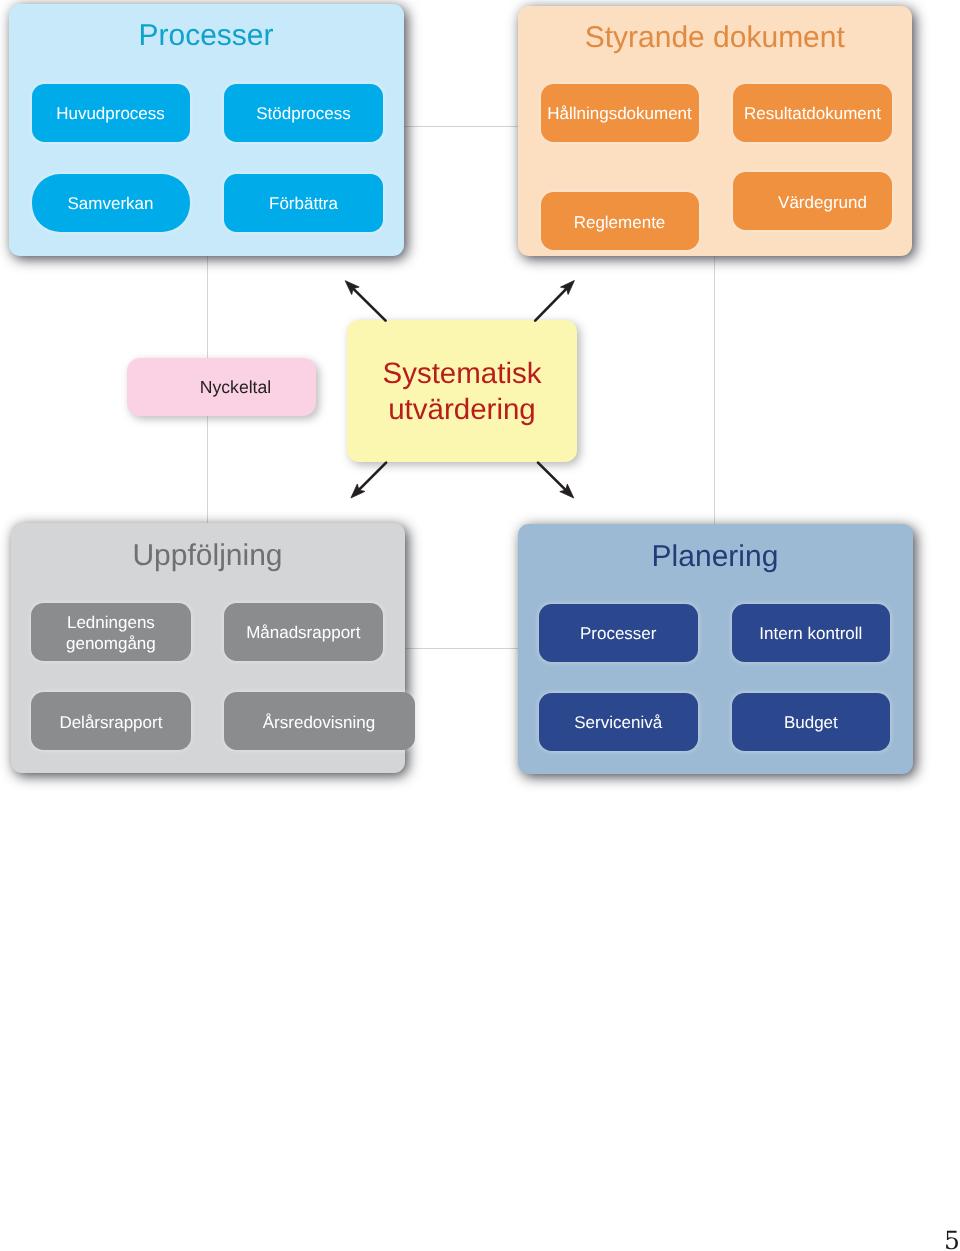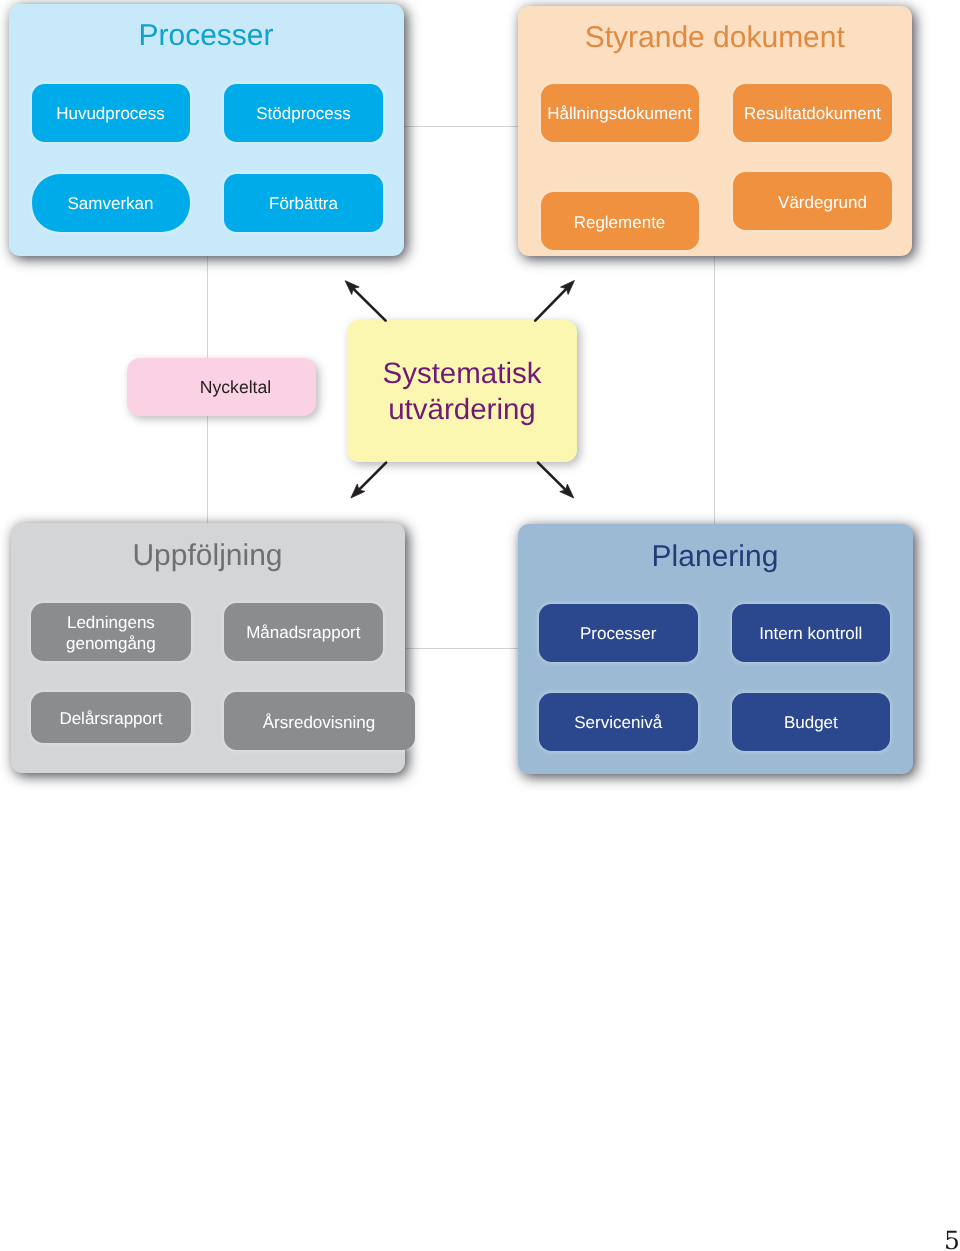--- a/index.html
+++ b/index.html
@@ -27,21 +27,21 @@
 
   .btn{box-shadow:0 0 4px 1px rgba(255,255,255,.3);}
   .btn-blue{background:#00abe9;}
   .btn-orange{background:#f0913f;}
   .btn-gray{background:#8a8c8e;}
   .btn-navy{background:#2b478d;}
 
   .kpi{position:absolute;border-radius:13px;background:#fbd1e4;display:flex;align-items:center;justify-content:center;
        color:#231f20;font-size:17.6px;box-shadow:3px 3px 9px rgba(90,90,95,.42);padding-left:28px;}
   .center-box{position:absolute;border-radius:12px;background:#fcf7b0;display:flex;align-items:center;justify-content:center;
-       text-align:center;color:#701a75;font-size:29.5px;line-height:1.21;padding-top:2px;box-sizing:border-box;box-shadow:3px 3px 10px rgba(90,90,95,.45);}
+       text-align:center;color:#b91c1c;font-size:29.5px;line-height:1.21;padding-top:2px;box-sizing:border-box;box-shadow:3px 3px 10px rgba(90,90,95,.45);}
   .arrows{position:absolute;left:0;top:0;pointer-events:none;}
   .arrows .shaft{stroke:#231f20;stroke-width:2.7;fill:none;stroke-linecap:round;}
   .arrows .head{fill:#231f20;stroke:#231f20;stroke-width:0.8;stroke-linejoin:round;}
 </style>
 </head>
 <body>
 
 <div class="stage">
 
   <div class="vline" style="left:206.5px;top:254px;height:270px;"></div>
@@ -82,21 +82,21 @@
   </div>
 
   <div class="panel panel-gray" style="left:10.5px;top:523px;width:394px;height:250px;">
     <div class="ptitle" style="top:18px;">Uppföljning</div>
     <div class="btn btn-gray" style="left:213px;top:80.1px;width:159.6px;height:58px;">
         <span>Månadsrapport</span>
       </div>
     <div class="btn btn-gray" style="left:20.4px;top:80.1px;width:160px;height:58px;">
         <span>Ledningens<br>genomgång</span>
       </div>
-    <div class="btn btn-gray" style="left:20.4px;top:169.4px;width:160px;height:51px;">
+    <div class="btn btn-gray" style="left:20.4px;top:169.4px;width:160px;height:58px;">
         <span>Delårsrapport</span>
       </div>
     <div class="btn btn-gray" style="left:213px;top:169.4px;width:191px;height:58px;">
         <span>Årsredovisning</span>
       </div>
   </div>
 
   <div class="panel panel-steel" style="left:517.5px;top:524px;width:395px;height:250px;">
     <div class="ptitle" style="top:18px;">Planering</div>
     <div class="btn btn-navy" style="left:21px;top:79.8px;width:159.4px;height:58px;">

